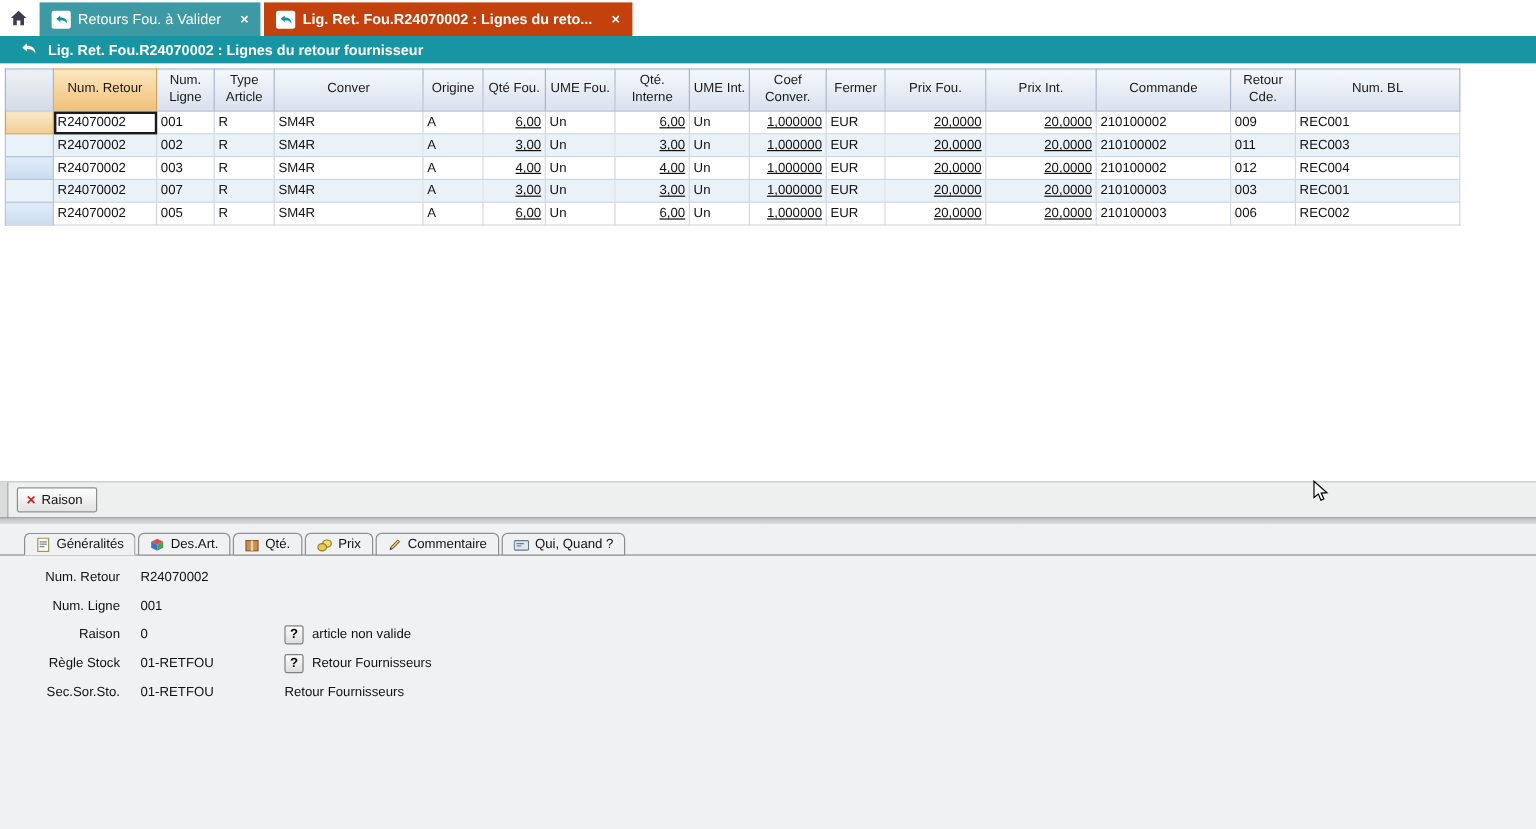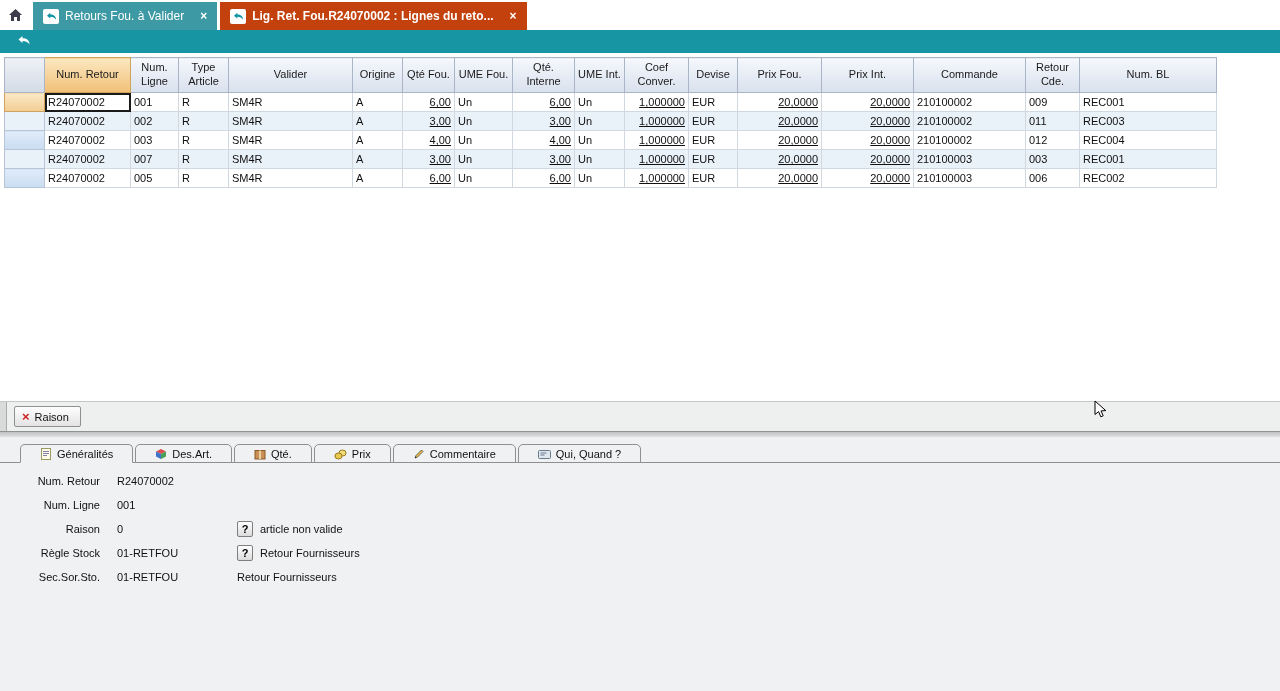--- a/index.html
+++ b/index.html
@@ -38,21 +38,21 @@
   .btn-fermer { margin-left:7px; display:inline-flex; align-items:center; gap:5px; height:21px; padding:0 11px 0 7px; border:1px solid #8f8f8f; border-radius:2px; background:linear-gradient(#fefefe,#e3e3e3); font-family:inherit; font-size:11px; color:#111; cursor:default; }
   .x-red { color:#cc2222; font-weight:bold; font-size:13px; line-height:1; }
 
   
   .splitter { position:absolute; top:431px; left:0; right:0; height:6px; background:linear-gradient(#bfc2c4,#dfe1e2); border-top:1px solid #8f9294; }
 
   
   .bottom { position:absolute; top:437px; left:0; right:0; bottom:0; background:#f0f1f2; }
   .tabs2-line { position:absolute; top:25px; left:0; right:0; border-top:1px solid #8f8f8f; }
   .tabs2 { position:absolute; top:7px; left:20px; height:19px; display:flex; }
-  .tab2 { position:relative; display:inline-flex; align-items:center; gap:5px; height:19px; padding:0 19px; margin-right:2px; border:1px solid #8f8f8f; border-bottom:1px solid #8f8f8f; border-radius:5px 5px 0 0; background:#f0f1f2; font-size:11px; white-space:nowrap; cursor:default; }
+  .tab2 { position:relative; display:inline-flex; align-items:center; gap:5px; height:19px; padding:0 9px; margin-right:2px; border:1px solid #8f8f8f; border-bottom:1px solid #8f8f8f; border-radius:5px 5px 0 0; background:#f0f1f2; font-size:11px; white-space:nowrap; cursor:default; }
   .tab2.active { border-bottom:1px solid #f0f1f2; z-index:2; }
   .ticon { display:flex; align-items:center; flex:none; }
 
   .fields { position:absolute; top:32px; left:0; }
   .frow { display:flex; align-items:center; height:24px; }
   .flabel { width:100px; text-align:right; flex:none; }
   .fvalue { margin-left:17px; width:120px; flex:none; }
   .fhelp { width:16px; height:16px; border:1px solid #7f7f7f; border-radius:2px; background:linear-gradient(#ffffff,#dcdcdc); font-family:inherit; font-weight:bold; font-size:11px; line-height:13px; text-align:center; margin-right:7px; flex:none; cursor:default; }
   .fdesc { white-space:nowrap; }
 
@@ -91,20 +91,21 @@
       <span class="tab-close">×</span>
     </div>
   </div>
 
   <div class="titlebar">
     <span>
       <svg width="14" height="11" viewBox="0 0 13 11">
           <path d="M5 1 L1 4.5 L5 8 V5.9 C8.4 5.9 10.7 7 12 9.6 C12 4.9 9 3.2 5 3.2 Z" fill="#ffffff"></path>
         </svg>
     </span>
+    <span>Lig. Ret. Fou.R24070002 : Lignes du retour fournisseur</span>
   </div>
 
   <div class="table-area">
     <table class="grid">
       <colgroup>
         <col style="width:40px">
           <col style="width:86px">
           <col style="width:48px">
           <col style="width:50px">
         <col style="width:124px">
@@ -120,28 +121,28 @@
           <col style="width:112px">
           <col style="width:54px">
         <col style="width:137px">
       </colgroup>
       <tbody>
           <tr>
         <th class="corner"></th>
         <th class="sorted">Num. Retour</th>
         <th>Num. Ligne</th>
         <th>Type Article</th>
-        <th>Valider</th>
+        <th>Conver</th>
         <th>Origine</th>
         <th>Qté Fou.</th>
         <th>UME Fou.</th>
         <th>Qté. Interne</th>
         <th>UME Int.</th>
         <th>Coef Conver.</th>
-        <th>Devise</th>
+        <th>Fermer</th>
         <th>Prix Fou.</th>
         <th>Prix Int.</th>
         <th>Commande</th>
         <th>Retour Cde.</th>
         <th>Num. BL</th>
       </tr>
       <tr class="selected">
         <td class="sel"></td>
         <td class="focus">R24070002</td>
         <td>001</td>

